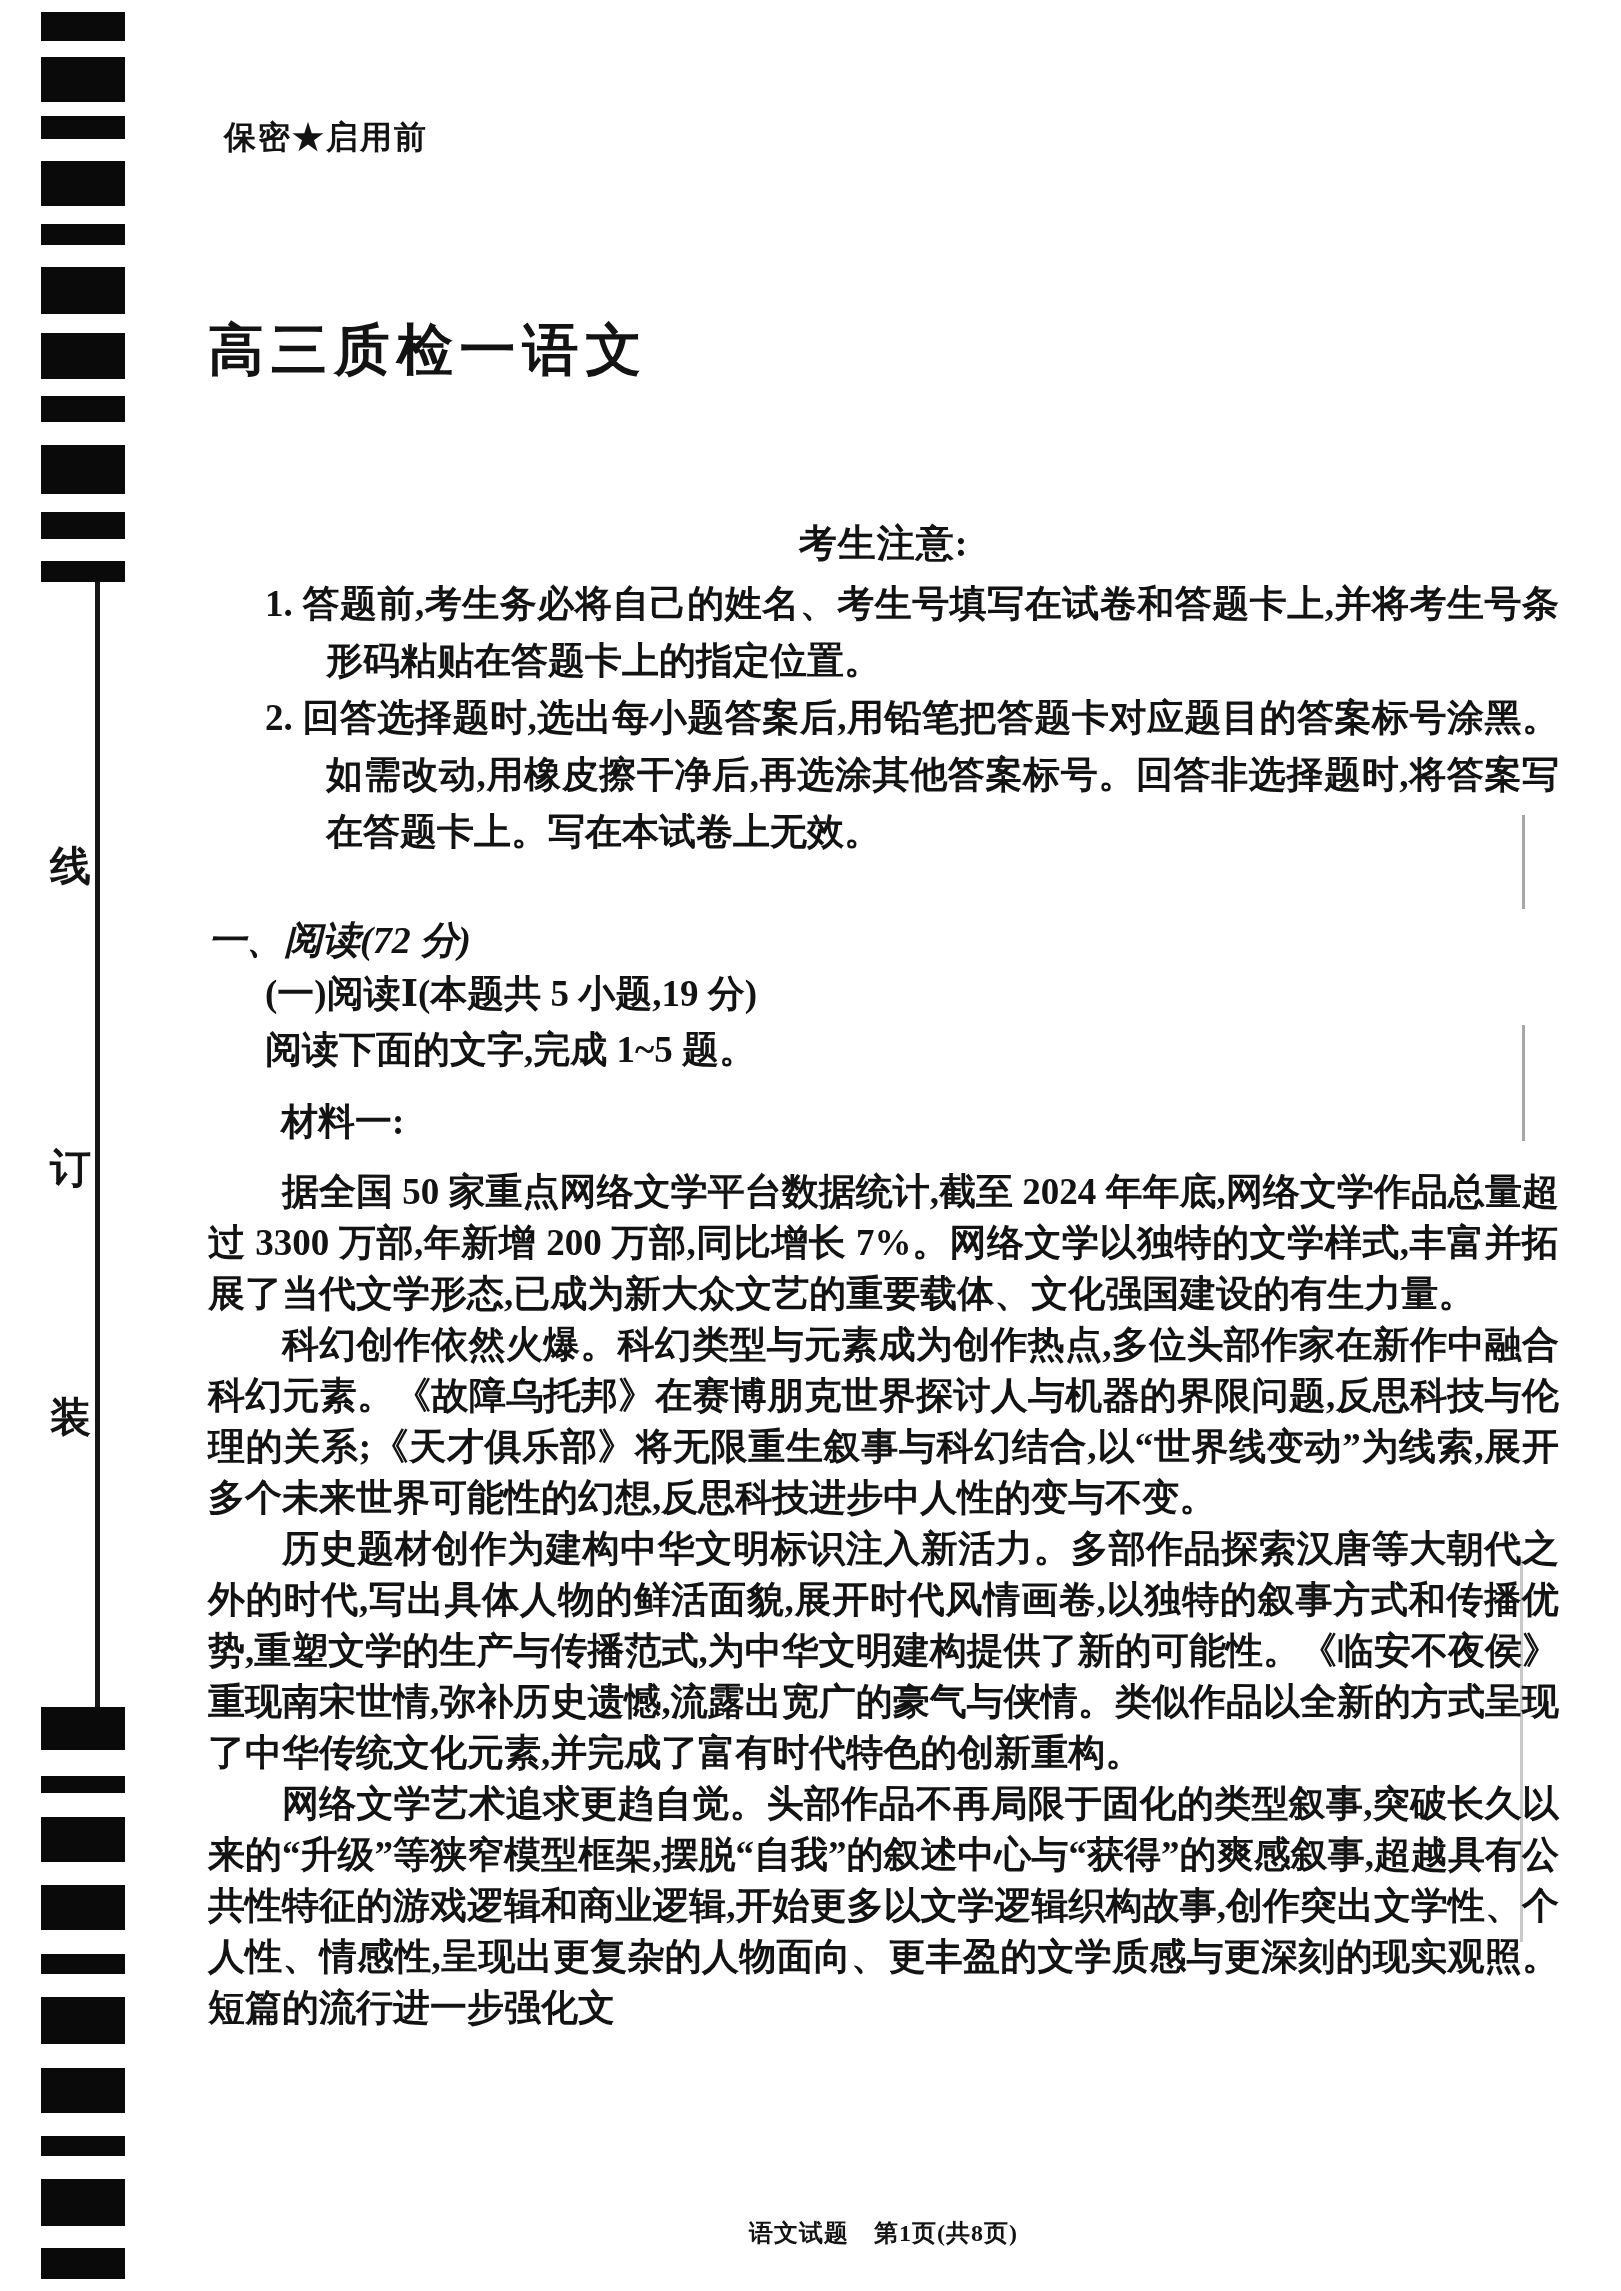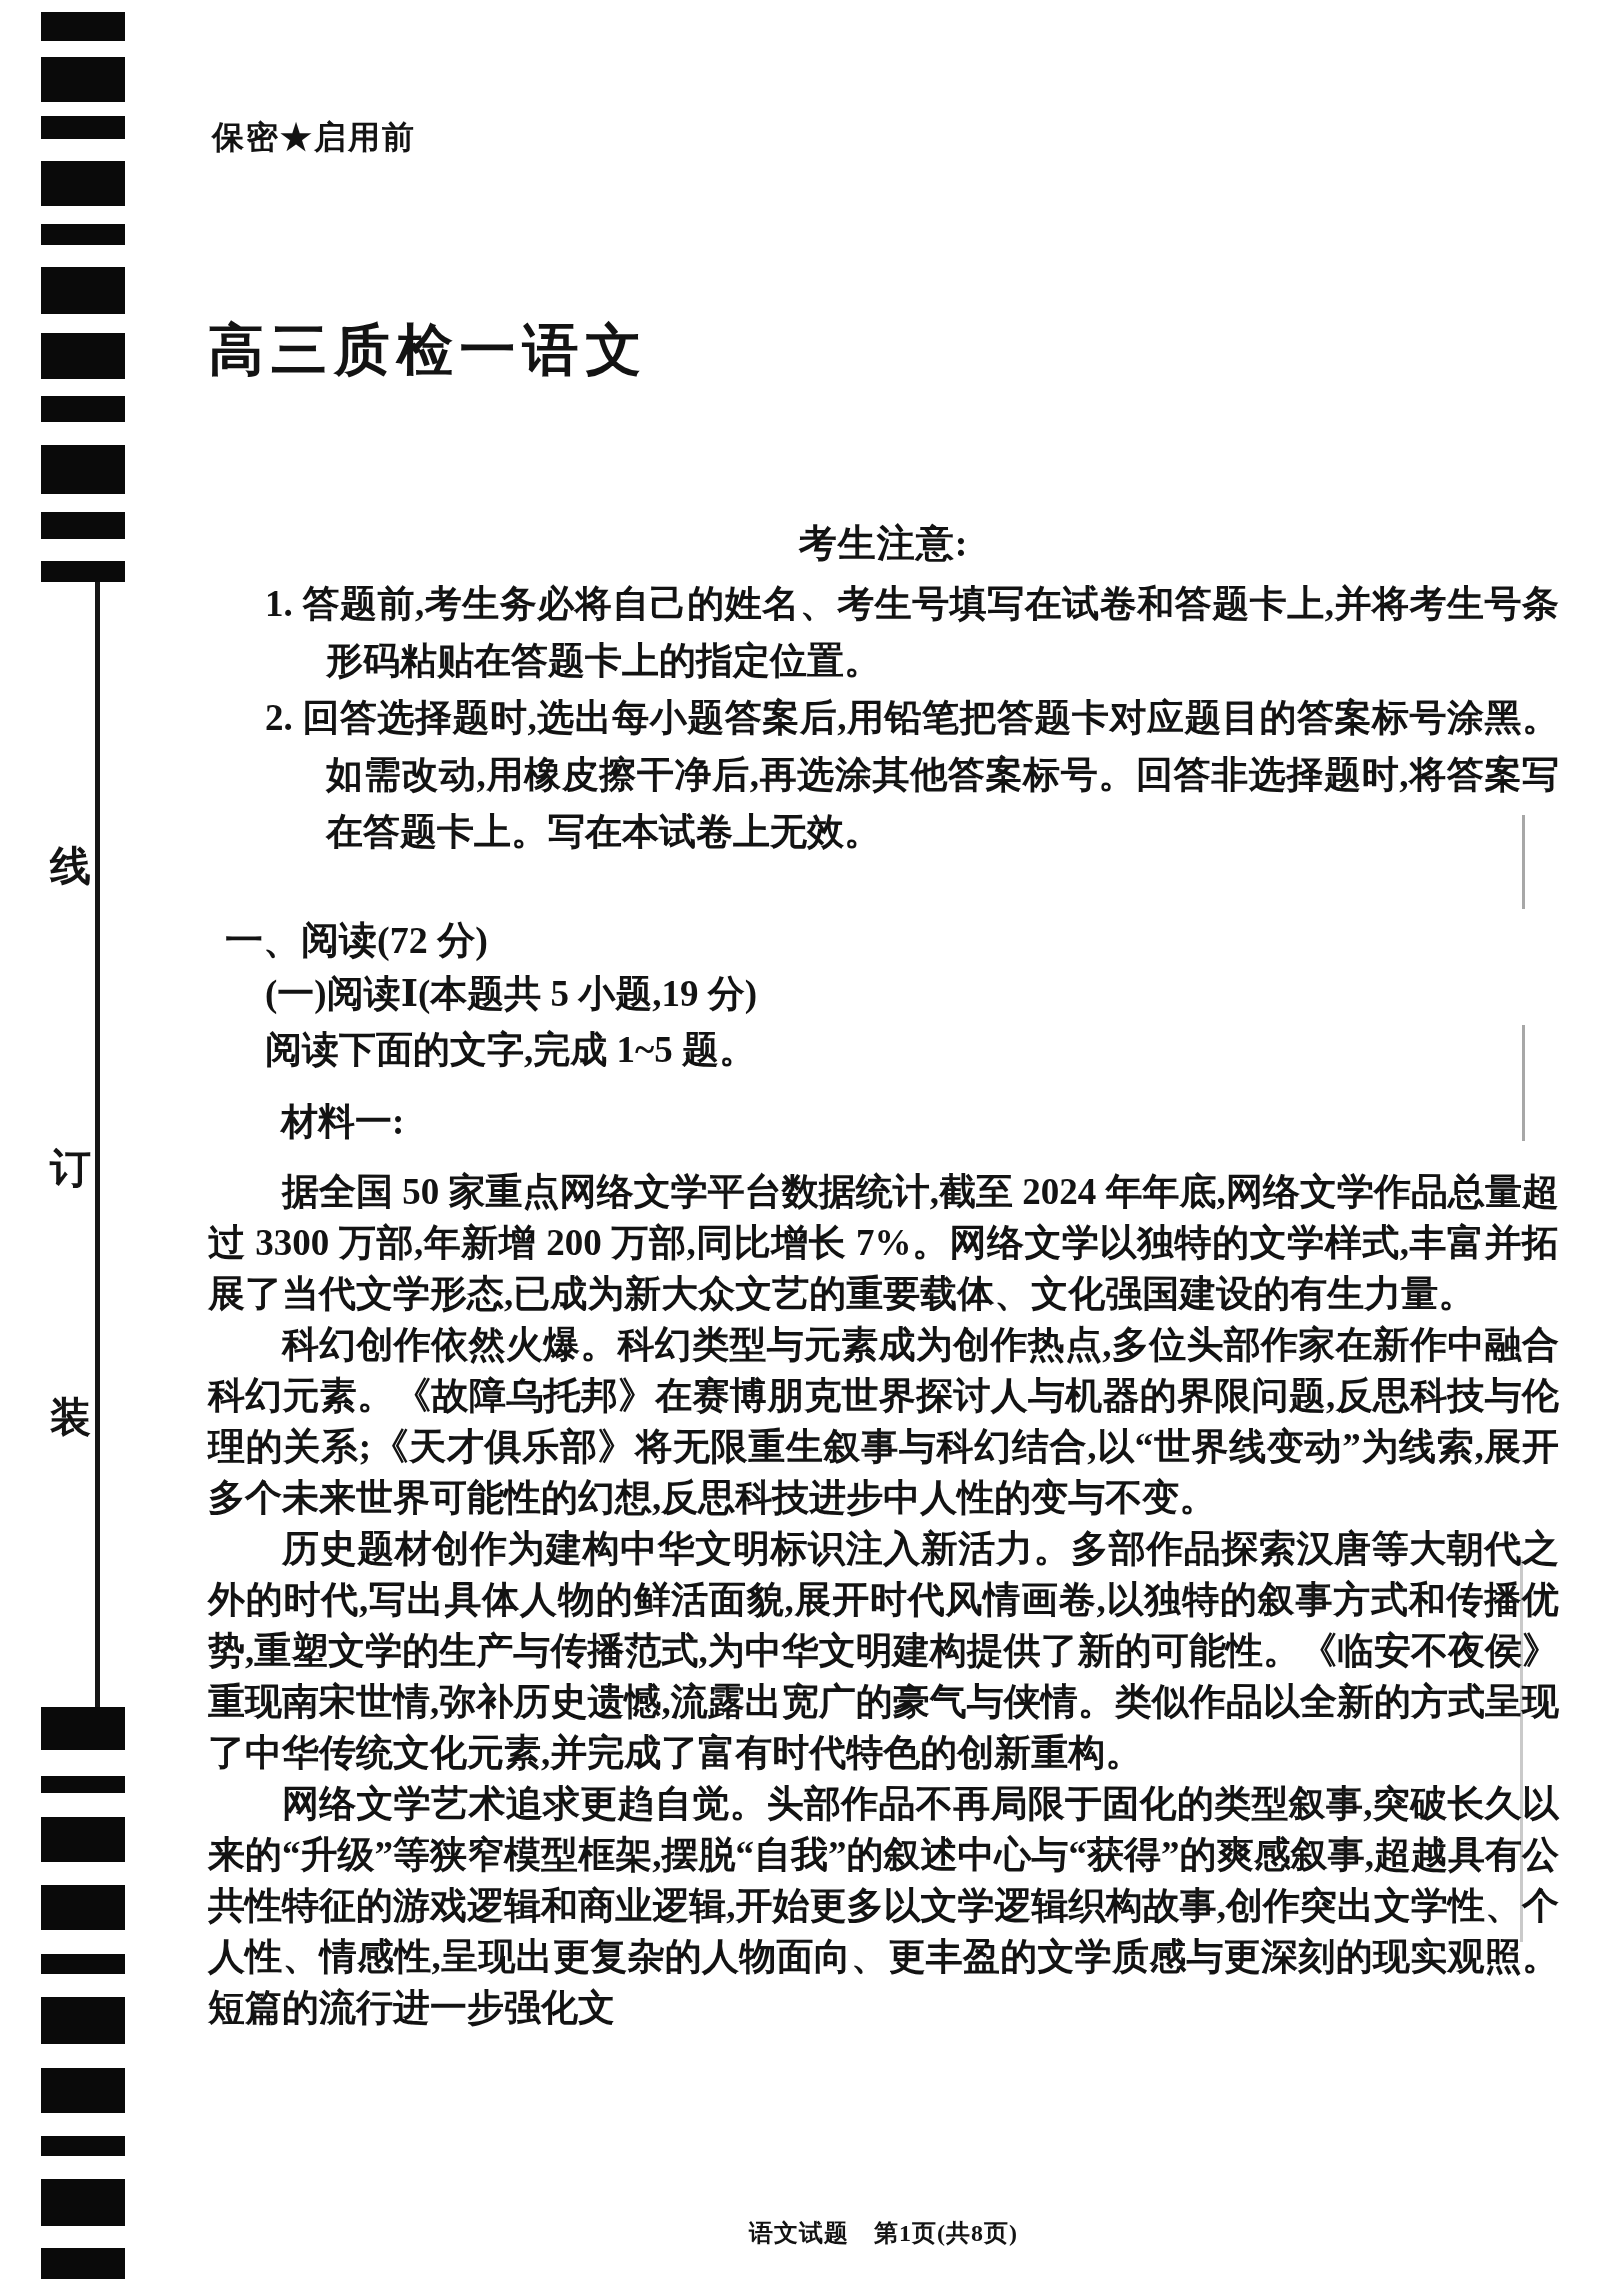--- a/index.html
+++ b/index.html
@@ -58,32 +58,32 @@
   .bc-3{top:1390px;}
 
   
   .artifact{position:absolute;width:2.9px;background:#8a8a8a;opacity:.75;}
   .art-1{left:1522px;top:815px;height:94px;}
   .art-2{left:1522px;top:1025px;height:116px;}
   .art-3{left:1520px;top:1560px;height:382px;opacity:.45;}
 
   
   .content{position:absolute;left:208px;top:0;width:1351px;}
-  .secrecy{margin:116px 0 0 4px;font-size:32px;letter-spacing:2px;}
+  .secrecy{margin:116px 0 0 16px;font-size:32px;letter-spacing:2px;}
   .title{
     margin:153px 0 0 0;text-align:left;
     font-size:56px;letter-spacing:6.9px;font-weight:900;
   }
   .notice-head{margin:129px 0 0 0;font-size:38px;letter-spacing:1px;text-align:center;}
   .notice-list{margin-top:5.9px;}
   .notice-item{
     margin-left:57px;padding-left:61px;text-indent:-61px;
     font-size:37px;line-height:57px;text-align:justify;
   }
-  .section-head{margin:55px 0 0 17px;font-size:38px;}
+  .section-head{margin:55px 0 0 0;font-size:38px;font-style:italic;}
   .subline{font-size:37px;line-height:56px;text-indent:57px;margin:0;}
   .material-label{font-size:37px;line-height:56px;text-indent:57px;margin:16px;}
   .material p{
     font-size:37px;line-height:51px;margin:0;
     text-indent:2em;text-align:justify;
   }
   .footer{
     position:absolute;left:208px;width:1351px;top:2217px;
     text-align:center;font-size:24px;letter-spacing:1px;
   }

